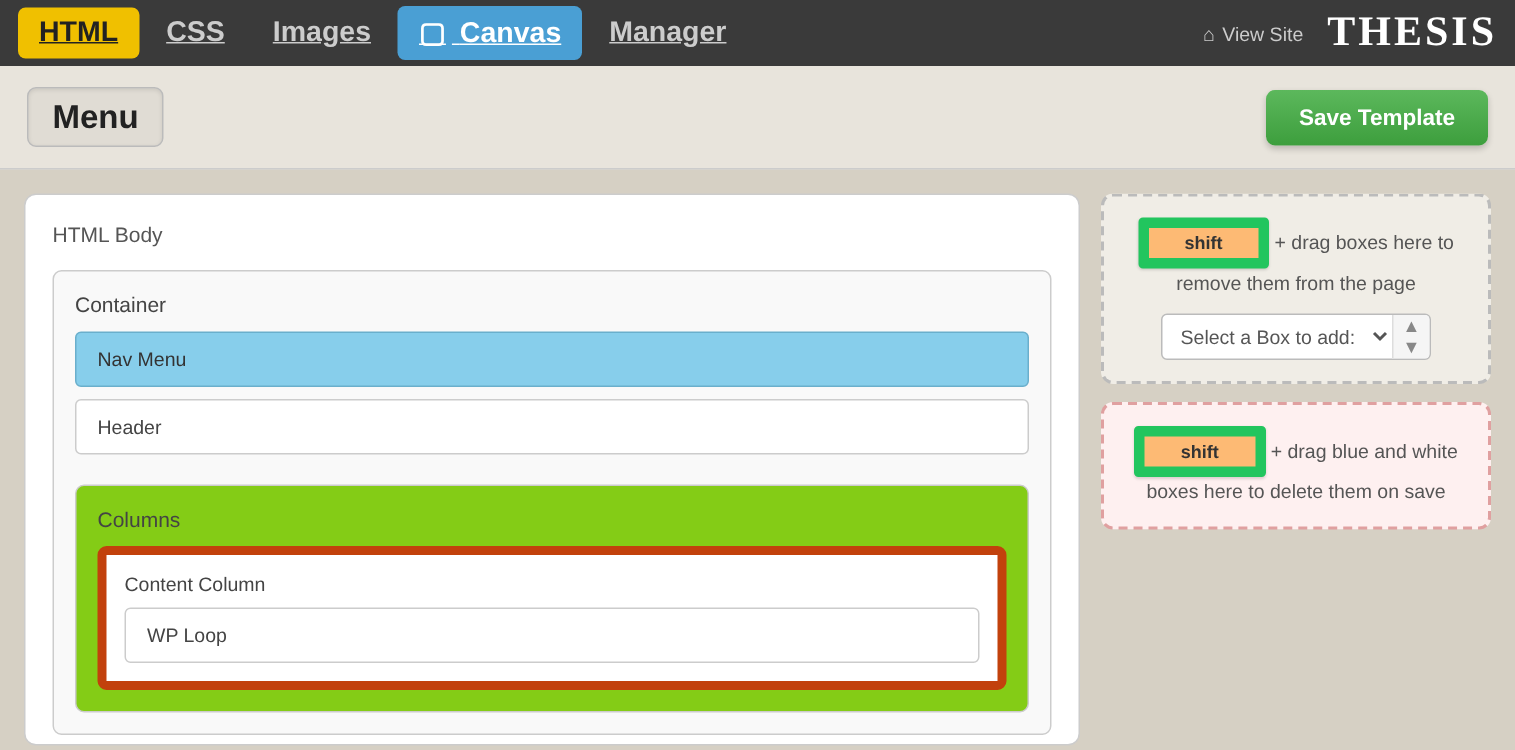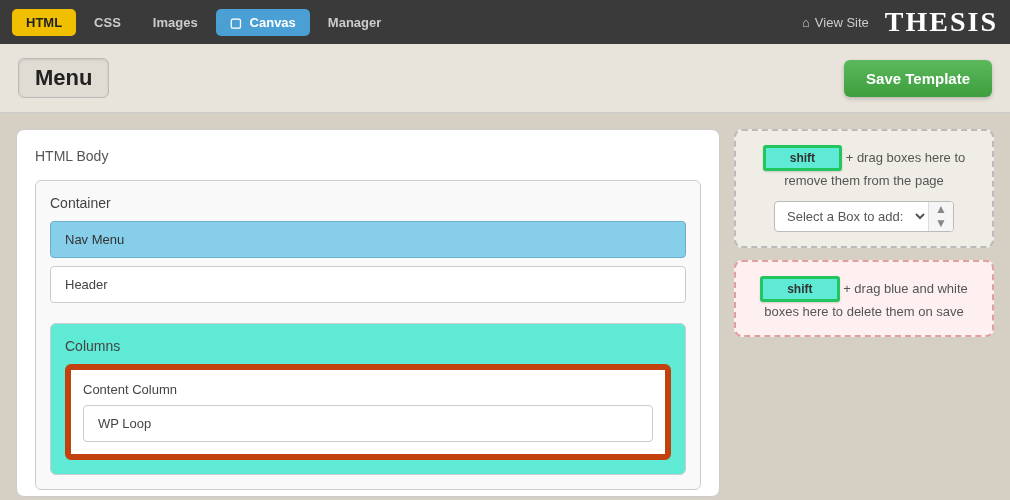--- a/index.html
+++ b/index.html
@@ -16,26 +16,27 @@
       background: #3a3a3a;
       height: 44px;
       display: flex;
       align-items: center;
       padding: 0 12px;
       gap: 4px;
     }
     .nav-tab {
       padding: 6px 14px;
       border-radius: 5px;
-      font-size: 13px;
+      font-size: 19px;
       font-weight: 600;
       cursor: pointer;
       color: #ccc;
       background: transparent;
       border: none;
+      text-decoration: underline;
     }
     .nav-tab.active-html {
       background: #f0c000;
       color: #222;
     }
     .nav-tab.active-canvas {
       background: #4a9fd4;
       color: #fff;
     }
     .canvas-icon {
@@ -145,21 +146,21 @@
       font-size: 13px;
       color: #444;
       margin-bottom: 8px;
       background: #fff;
       cursor: pointer;
     }
     .columns-box {
       border: 1px solid #ccc;
       border-radius: 6px;
       padding: 14px;
-      background: #5eead4;
+      background: #84cc16;
       margin-top: 20px;
     }
     .columns-label {
       font-size: 14px;
       color: #444;
       margin-bottom: 10px;
     }
     .content-column-box {
       border: 6px solid #c2410c;
       border-radius: 6px;
@@ -194,22 +195,22 @@
       padding: 14px 16px;
       text-align: center;
     }
     .hint-text {
       font-size: 13px;
       color: #555;
       line-height: 1.5;
     }
     .shift-key {
       display: inline-block;
-      background: #5eead4;
-      border: 3px solid #22c55e;
+      background: #fdba74;
+      border: 7px solid #22c55e;
       border-radius: 3px;
       padding: 1px 24px;
       font-size: 12px;
       font-weight: 600;
       color: #333;
       box-shadow: 0 1px 2px rgba(0,0,0,0.15);
     }
     .select-box-row {
       display: flex;
       justify-content: center;

